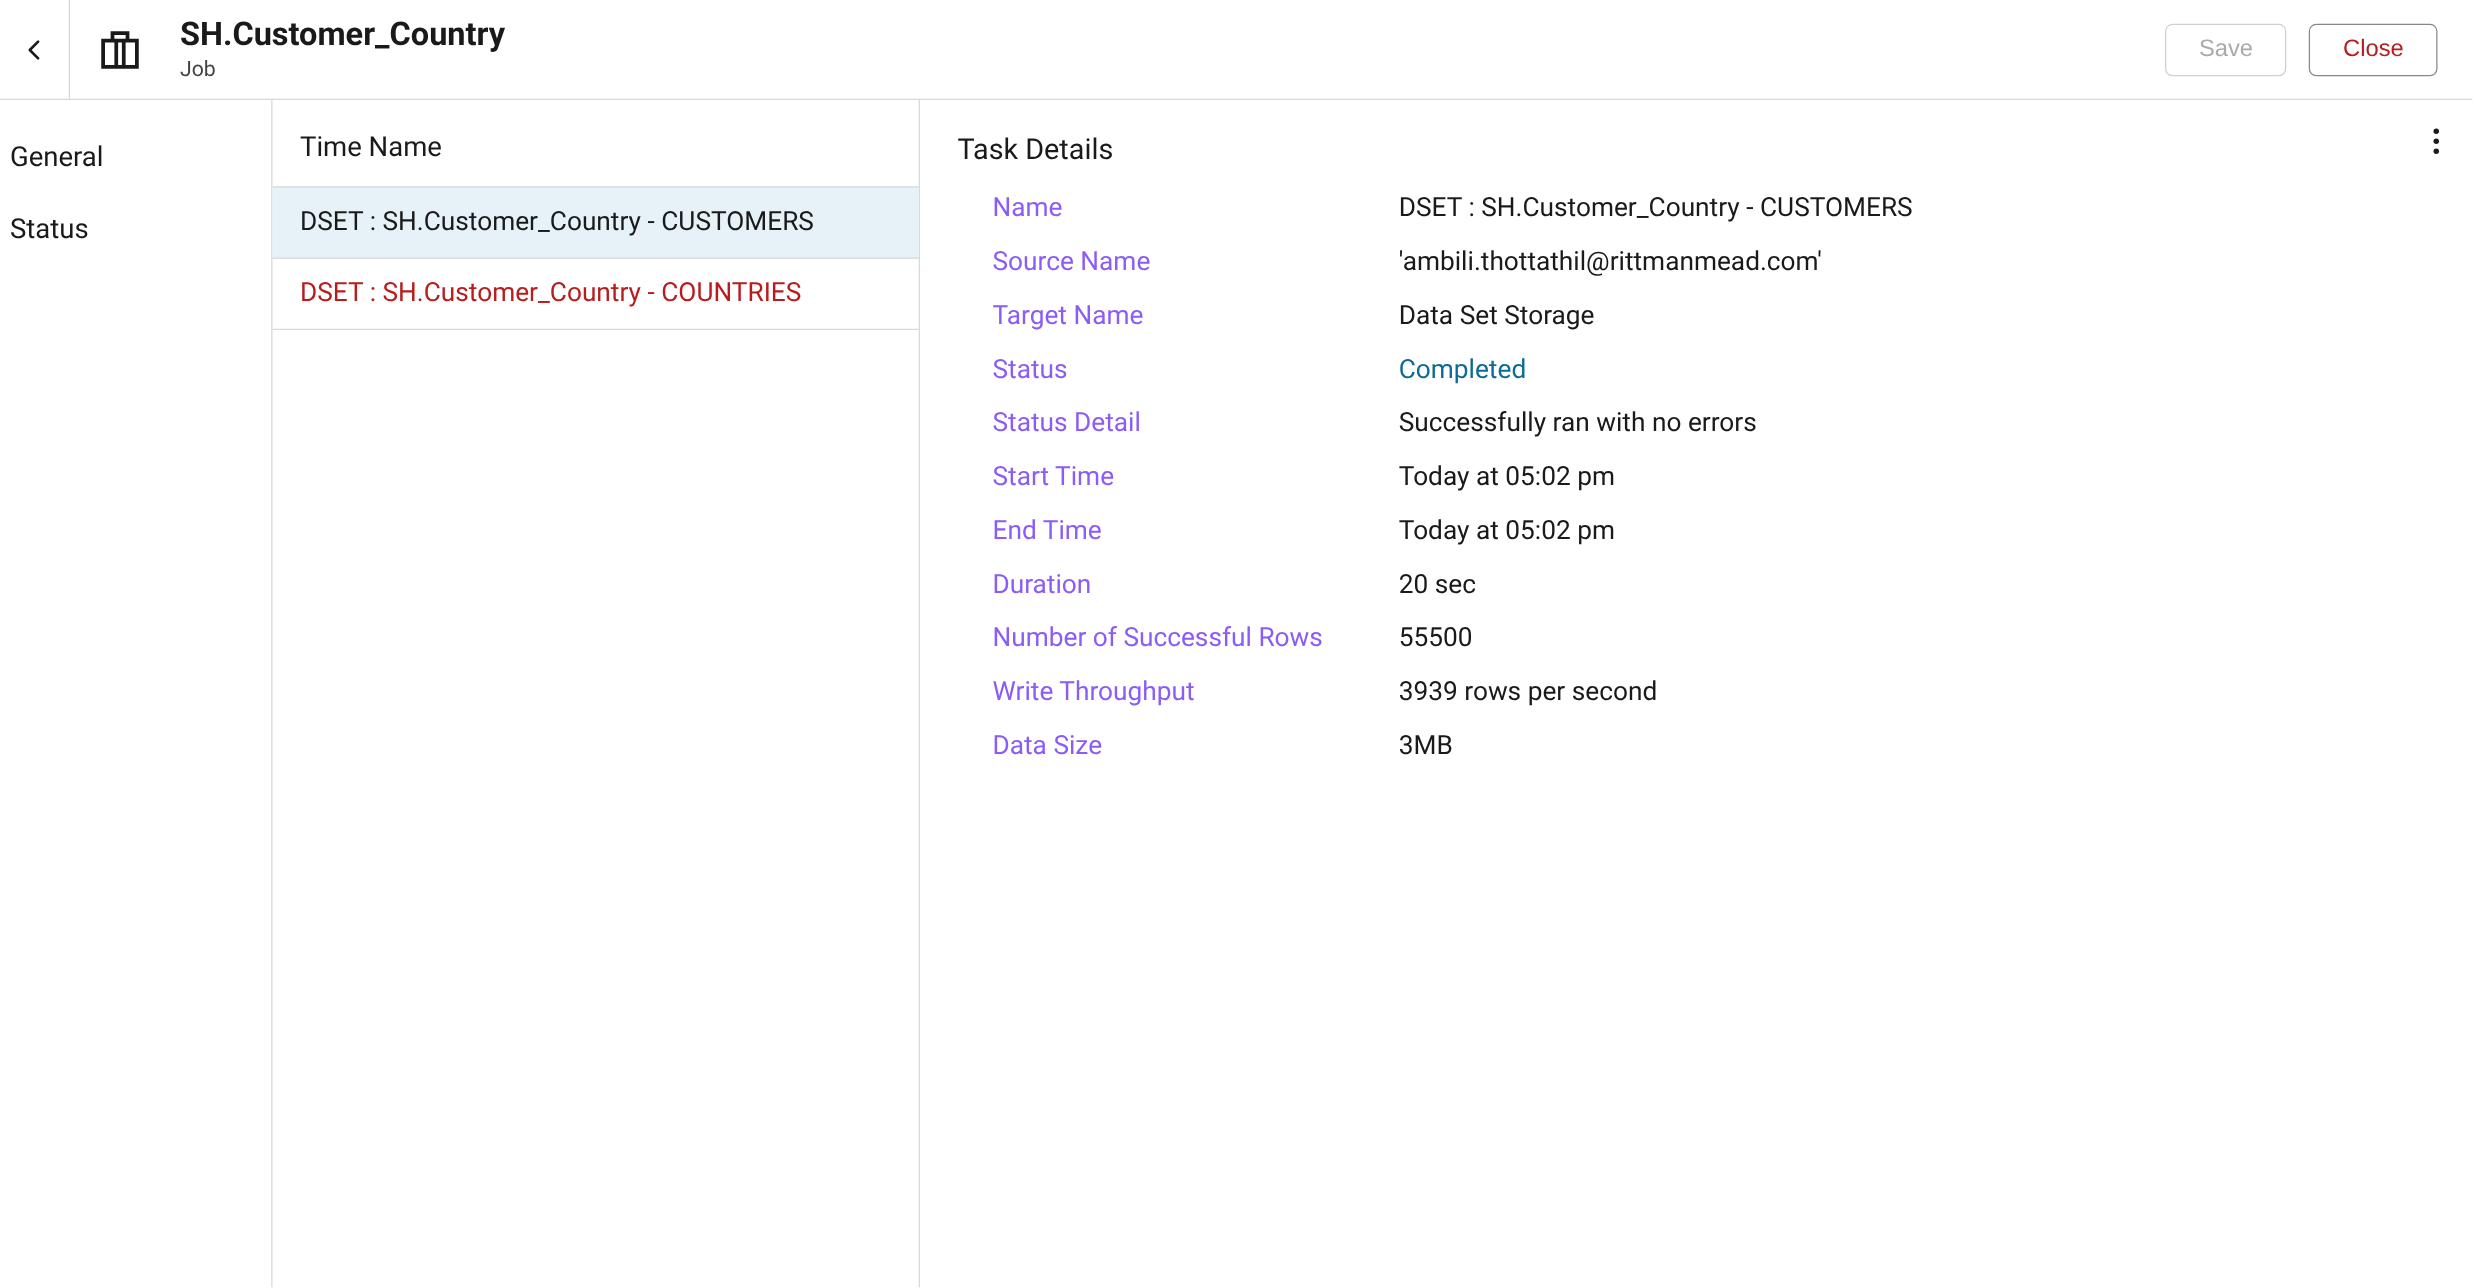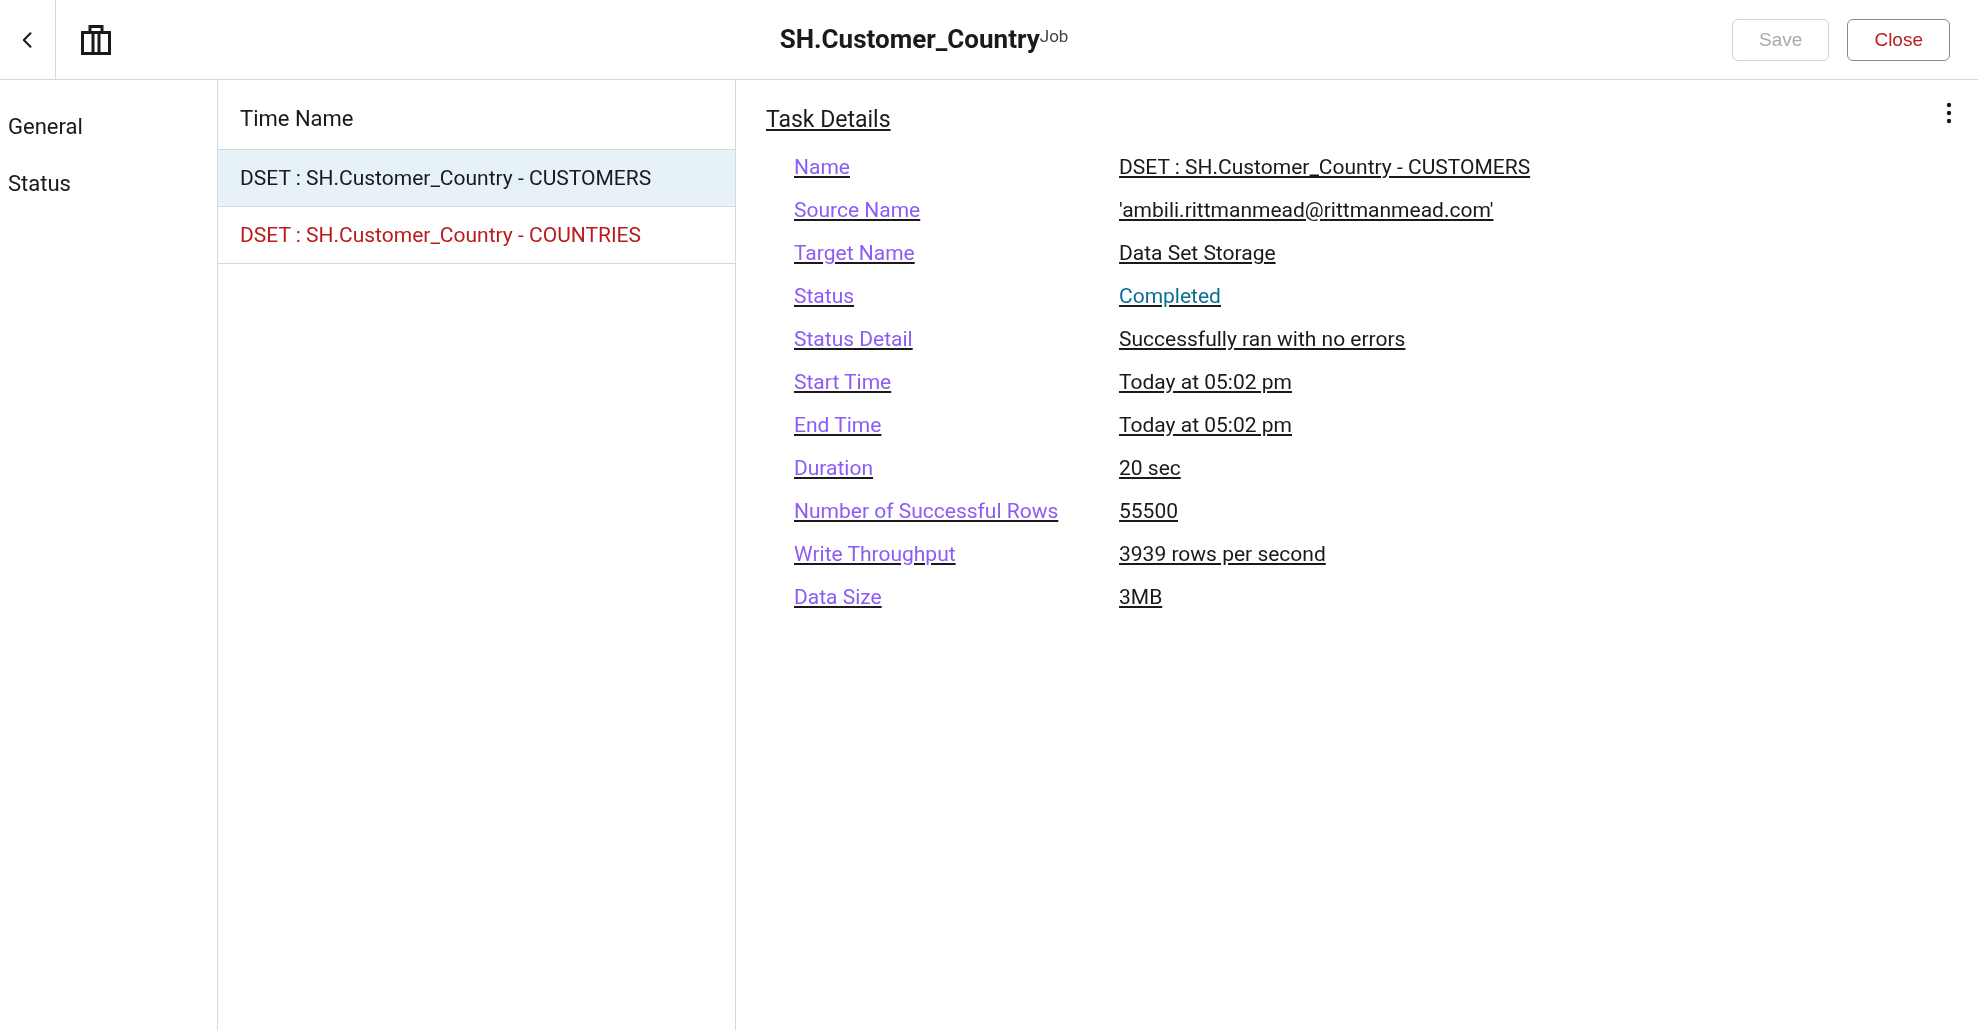--- a/index.html
+++ b/index.html
@@ -42,21 +42,21 @@
     .job-icon-wrap svg {
       width: 36px;
       height: 36px;
       stroke: #1a1a1a;
       stroke-width: 2;
       fill: none;
     }
     .title-block {
       flex: 1;
       display: flex;
-      flex-direction: row;
+      flex-direction: column;
       justify-content: center;
       padding-left: 8px;
     }
     .page-title {
       font-size: 26px;
       font-weight: 700;
       line-height: 1.2;
     }
     .page-subtitle {
       font-size: 17px;
@@ -122,21 +122,20 @@
     }
     .task-item.selected {
       background: #e6f2f7;
       color: #1a1a1a;
       border-top: 1px solid #d8d8d8;
     }
     .details-panel {
       flex: 1;
       padding: 26px 30px 32px 30px;
       position: relative;
-      text-decoration: underline;
     }
     .kebab-btn {
       position: absolute;
       top: 18px;
       right: 14px;
       width: 30px;
       height: 30px;
       display: flex;
       align-items: center;
       justify-content: center;
@@ -227,21 +226,21 @@
       </svg>
     </div>
     <div class="details-title">Task Details</div>
     <div id="detail-rows">
         <div class="detail-row">
           <div class="detail-label">Name</div>
           <div class="detail-value">DSET : SH.Customer_Country - CUSTOMERS</div>
         </div>
         <div class="detail-row">
           <div class="detail-label">Source Name</div>
-          <div class="detail-value">'ambili.rittmanmead@rittmanmead.com'</div>
+          <div class="detail-value">'ambili.thottathil@rittmanmead.com'</div>
         </div>
         <div class="detail-row">
           <div class="detail-label">Target Name</div>
           <div class="detail-value">Data Set Storage</div>
         </div>
         <div class="detail-row">
           <div class="detail-label">Status</div>
           <div class="detail-value status-completed">Completed</div>
         </div>
         <div class="detail-row">

